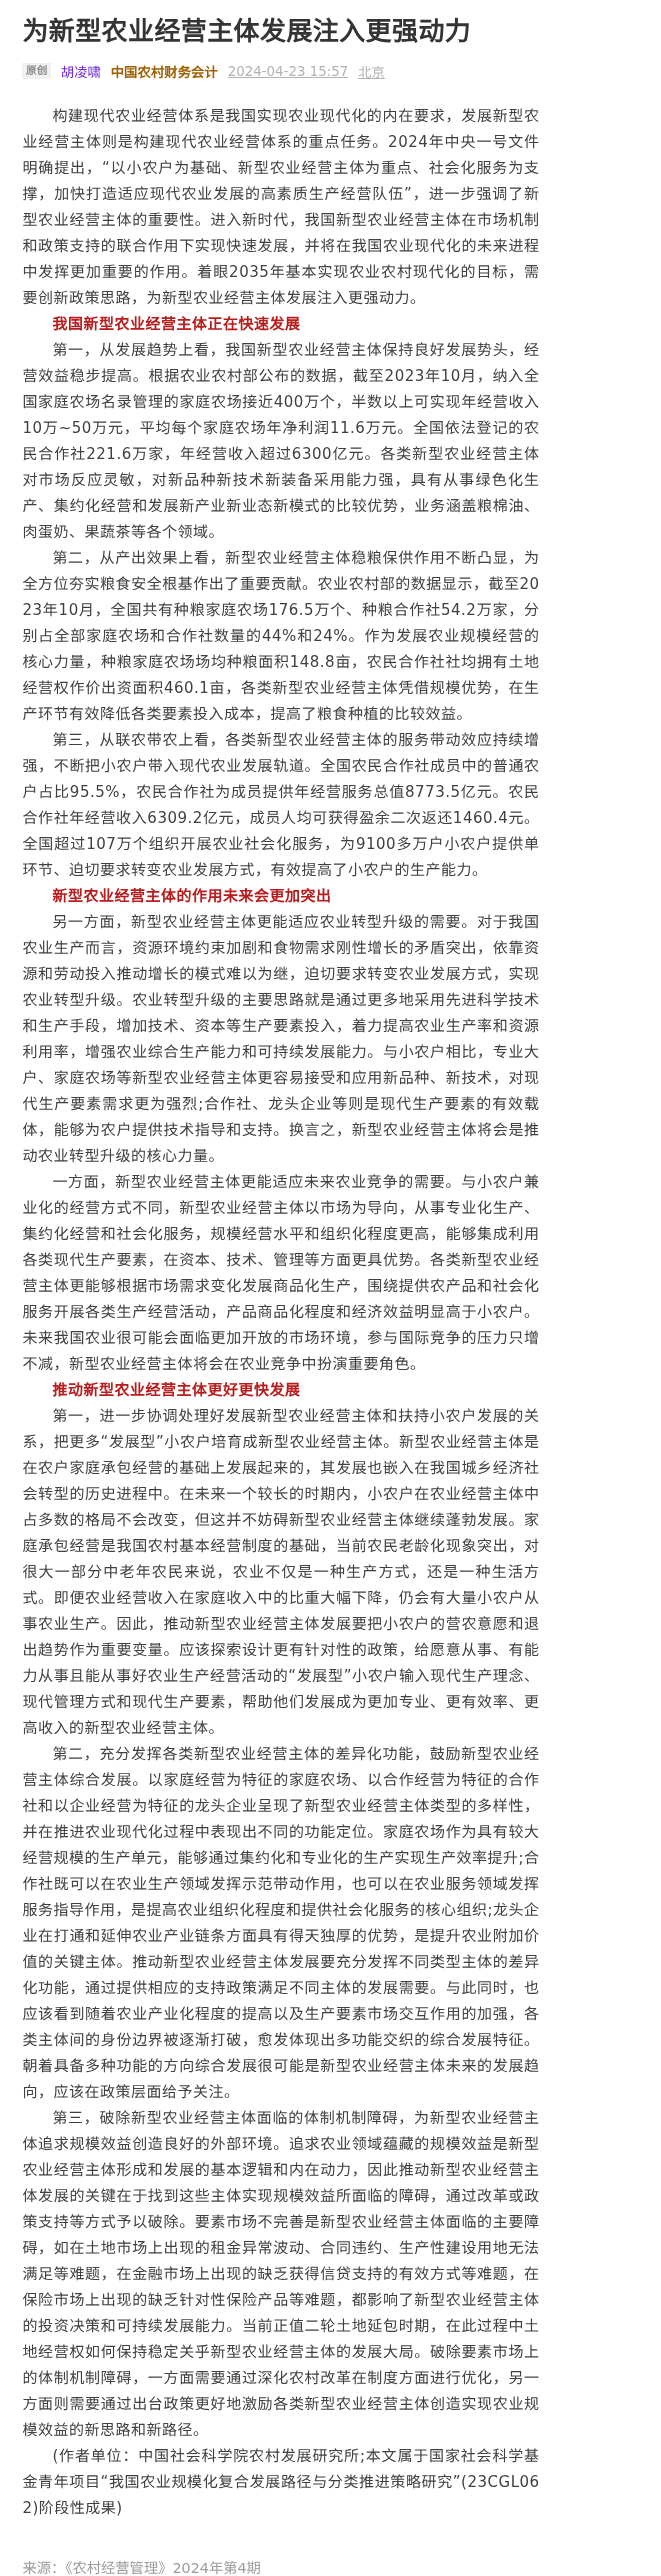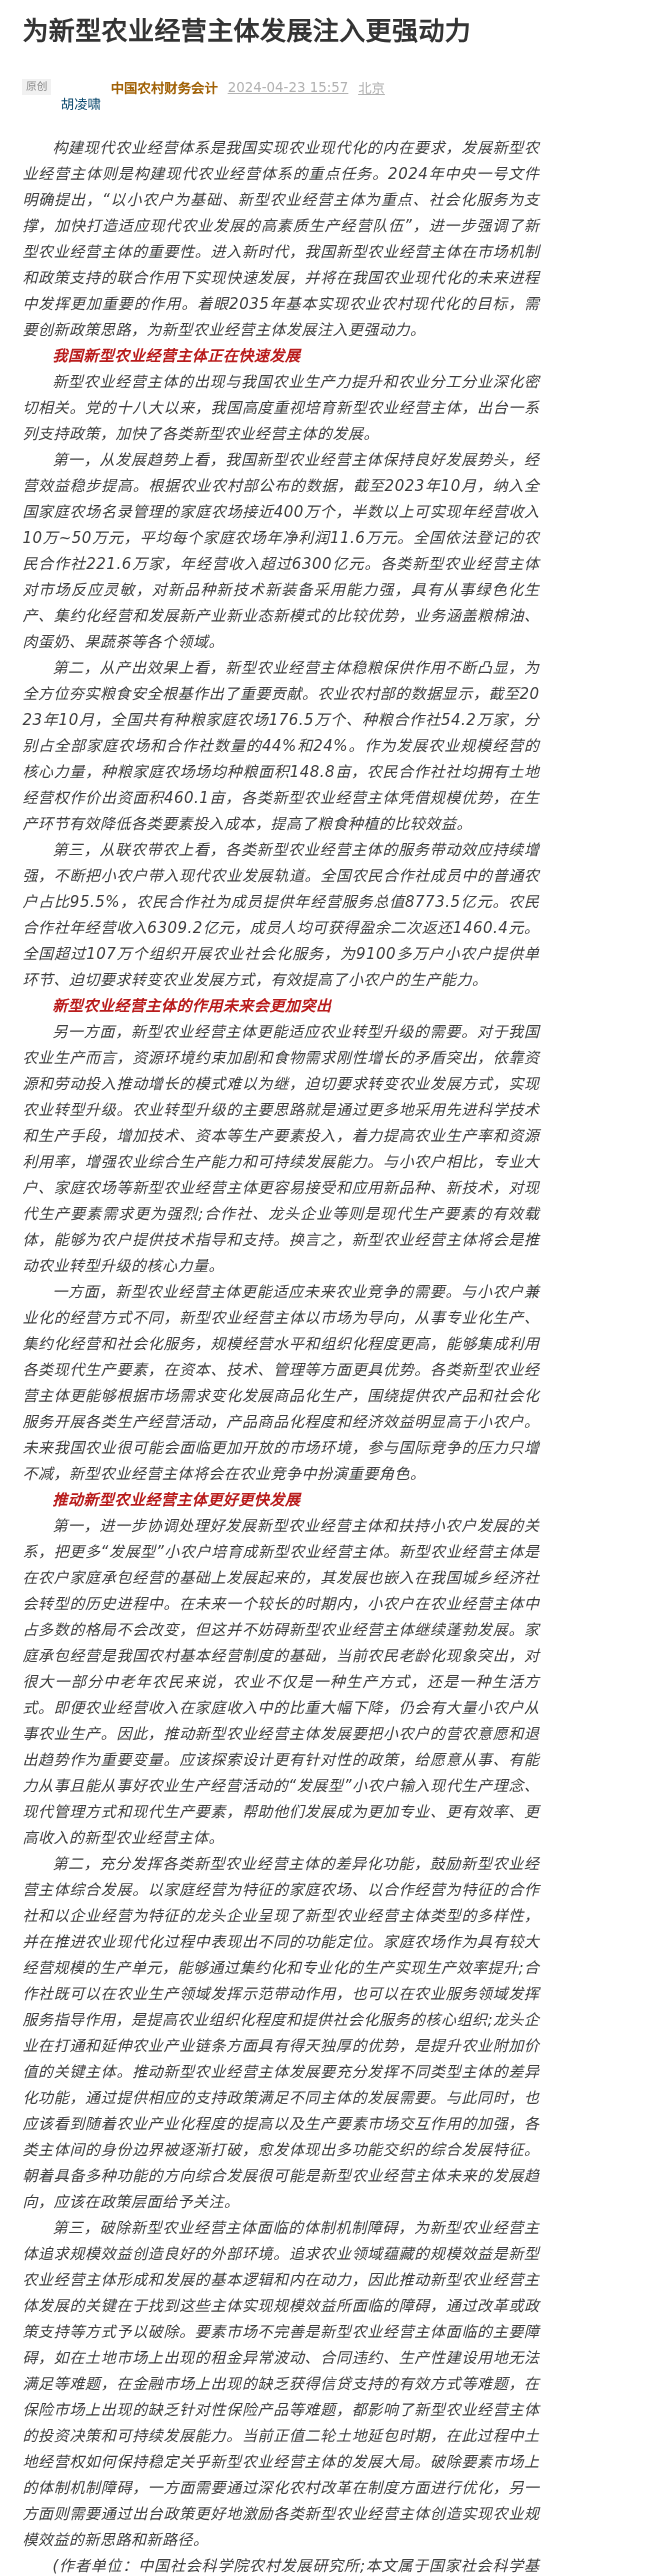--- a/index.html
+++ b/index.html
@@ -28,34 +28,34 @@
     margin-bottom: 21.5px;
     white-space: nowrap;
   }
   .badge {
     font-size: 10.7px;
     color: #8c8c8c;
     background: #f1f1f1;
     border-radius: 0;
     padding: 0.9px 3.6px;
     line-height: 14.3px;
+    font-weight: bold;
   }
-  .author { color: #0c4a6e; margin-top: 32px; }
+  .author { color: #6d28d9; }
   .account { color: #a16207; font-weight: 600; text-decoration: none; cursor: pointer; }
   .meta-time, .meta-loc { color: #b2b2b2; text-decoration: underline; }
   .body p {
     margin: 0;
     font-size: 15px;
     line-height: 26px;
     letter-spacing: 0.5px;
     color: #404040;
     text-align: justify;
     text-indent: 2em;
     word-break: break-all;
-    font-style: italic;
   }
   .body p.heading {
     font-weight: 700;
     color: #b91c1c;
   }
   .footer {
     margin-top: 34px;
     font-size: 14.3px;
     line-height: 27px;
     color: #9c9c9c;
@@ -72,21 +72,20 @@
     <span class="badge">原创</span>
     <span class="author">胡凌啸</span>
     <span class="account">中国农村财务会计</span>
     <span class="meta-time">2024-04-23 15:57</span>
     <span class="meta-loc">北京</span>
   </div>
 
   <div class="body" id="article-body">
       <p>构建现代农业经营体系是我国实现农业现代化的内在要求，发展新型农业经营主体则是构建现代农业经营体系的重点任务。2024年中央一号文件明确提出，“以小农户为基础、新型农业经营主体为重点、社会化服务为支撑，加快打造适应现代农业发展的高素质生产经营队伍”，进一步强调了新型农业经营主体的重要性。进入新时代，我国新型农业经营主体在市场机制和政策支持的联合作用下实现快速发展，并将在我国农业现代化的未来进程中发挥更加重要的作用。着眼2035年基本实现农业农村现代化的目标，需要创新政策思路，为新型农业经营主体发展注入更强动力。</p>
       <p class="heading">我国新型农业经营主体正在快速发展</p>
-      <p>新型农业经营主体的出现与我国农业生产力提升和农业分工分业深化密切相关。党的十八大以来，我国高度重视培育新型农业经营主体，出台一系列支持政策，加快了各类新型农业经营主体的发展。</p>
       <p>第一，从发展趋势上看，我国新型农业经营主体保持良好发展势头，经营效益稳步提高。根据农业农村部公布的数据，截至2023年10月，纳入全国家庭农场名录管理的家庭农场接近400万个，半数以上可实现年经营收入10万~50万元，平均每个家庭农场年净利润11.6万元。全国依法登记的农民合作社221.6万家，年经营收入超过6300亿元。各类新型农业经营主体对市场反应灵敏，对新品种新技术新装备采用能力强，具有从事绿色化生产、集约化经营和发展新产业新业态新模式的比较优势，业务涵盖粮棉油、肉蛋奶、果蔬茶等各个领域。</p>
       <p>第二，从产出效果上看，新型农业经营主体稳粮保供作用不断凸显，为全方位夯实粮食安全根基作出了重要贡献。农业农村部的数据显示，截至2023年10月，全国共有种粮家庭农场176.5万个、种粮合作社54.2万家，分别占全部家庭农场和合作社数量的44%和24%。作为发展农业规模经营的核心力量，种粮家庭农场场均种粮面积148.8亩，农民合作社社均拥有土地经营权作价出资面积460.1亩，各类新型农业经营主体凭借规模优势，在生产环节有效降低各类要素投入成本，提高了粮食种植的比较效益。</p>
       <p>第三，从联农带农上看，各类新型农业经营主体的服务带动效应持续增强，不断把小农户带入现代农业发展轨道。全国农民合作社成员中的普通农户占比95.5%，农民合作社为成员提供年经营服务总值8773.5亿元。农民合作社年经营收入6309.2亿元，成员人均可获得盈余二次返还1460.4元。全国超过107万个组织开展农业社会化服务，为9100多万户小农户提供单环节、迫切要求转变农业发展方式，有效提高了小农户的生产能力。</p>
       <p class="heading">新型农业经营主体的作用未来会更加突出</p>
       <p>另一方面，新型农业经营主体更能适应农业转型升级的需要。对于我国农业生产而言，资源环境约束加剧和食物需求刚性增长的矛盾突出，依靠资源和劳动投入推动增长的模式难以为继，迫切要求转变农业发展方式，实现农业转型升级。农业转型升级的主要思路就是通过更多地采用先进科学技术和生产手段，增加技术、资本等生产要素投入，着力提高农业生产率和资源利用率，增强农业综合生产能力和可持续发展能力。与小农户相比，专业大户、家庭农场等新型农业经营主体更容易接受和应用新品种、新技术，对现代生产要素需求更为强烈;合作社、龙头企业等则是现代生产要素的有效载体，能够为农户提供技术指导和支持。换言之，新型农业经营主体将会是推动农业转型升级的核心力量。</p>
       <p>一方面，新型农业经营主体更能适应未来农业竞争的需要。与小农户兼业化的经营方式不同，新型农业经营主体以市场为导向，从事专业化生产、集约化经营和社会化服务，规模经营水平和组织化程度更高，能够集成利用各类现代生产要素，在资本、技术、管理等方面更具优势。各类新型农业经营主体更能够根据市场需求变化发展商品化生产，围绕提供农产品和社会化服务开展各类生产经营活动，产品商品化程度和经济效益明显高于小农户。未来我国农业很可能会面临更加开放的市场环境，参与国际竞争的压力只增不减，新型农业经营主体将会在农业竞争中扮演重要角色。</p>
       <p class="heading">推动新型农业经营主体更好更快发展</p>
       <p>第一，进一步协调处理好发展新型农业经营主体和扶持小农户发展的关系，把更多“发展型”小农户培育成新型农业经营主体。新型农业经营主体是在农户家庭承包经营的基础上发展起来的，其发展也嵌入在我国城乡经济社会转型的历史进程中。在未来一个较长的时期内，小农户在农业经营主体中占多数的格局不会改变，但这并不妨碍新型农业经营主体继续蓬勃发展。家庭承包经营是我国农村基本经营制度的基础，当前农民老龄化现象突出，对很大一部分中老年农民来说，农业不仅是一种生产方式，还是一种生活方式。即便农业经营收入在家庭收入中的比重大幅下降，仍会有大量小农户从事农业生产。因此，推动新型农业经营主体发展要把小农户的营农意愿和退出趋势作为重要变量。应该探索设计更有针对性的政策，给愿意从事、有能力从事且能从事好农业生产经营活动的“发展型”小农户输入现代生产理念、现代管理方式和现代生产要素，帮助他们发展成为更加专业、更有效率、更高收入的新型农业经营主体。</p>
       <p>第二，充分发挥各类新型农业经营主体的差异化功能，鼓励新型农业经营主体综合发展。以家庭经营为特征的家庭农场、以合作经营为特征的合作社和以企业经营为特征的龙头企业呈现了新型农业经营主体类型的多样性，并在推进农业现代化过程中表现出不同的功能定位。家庭农场作为具有较大经营规模的生产单元，能够通过集约化和专业化的生产实现生产效率提升;合作社既可以在农业生产领域发挥示范带动作用，也可以在农业服务领域发挥服务指导作用，是提高农业组织化程度和提供社会化服务的核心组织;龙头企业在打通和延伸农业产业链条方面具有得天独厚的优势，是提升农业附加价值的关键主体。推动新型农业经营主体发展要充分发挥不同类型主体的差异化功能，通过提供相应的支持政策满足不同主体的发展需要。与此同时，也应该看到随着农业产业化程度的提高以及生产要素市场交互作用的加强，各类主体间的身份边界被逐渐打破，愈发体现出多功能交织的综合发展特征。朝着具备多种功能的方向综合发展很可能是新型农业经营主体未来的发展趋向，应该在政策层面给予关注。</p>
       <p>第三，破除新型农业经营主体面临的体制机制障碍，为新型农业经营主体追求规模效益创造良好的外部环境。追求农业领域蕴藏的规模效益是新型农业经营主体形成和发展的基本逻辑和内在动力，因此推动新型农业经营主体发展的关键在于找到这些主体实现规模效益所面临的障碍，通过改革或政策支持等方式予以破除。要素市场不完善是新型农业经营主体面临的主要障碍，如在土地市场上出现的租金异常波动、合同违约、生产性建设用地无法满足等难题，在金融市场上出现的缺乏获得信贷支持的有效方式等难题，在保险市场上出现的缺乏针对性保险产品等难题，都影响了新型农业经营主体的投资决策和可持续发展能力。当前正值二轮土地延包时期，在此过程中土地经营权如何保持稳定关乎新型农业经营主体的发展大局。破除要素市场上的体制机制障碍，一方面需要通过深化农村改革在制度方面进行优化，另一方面则需要通过出台政策更好地激励各类新型农业经营主体创造实现农业规模效益的新思路和新路径。</p>

